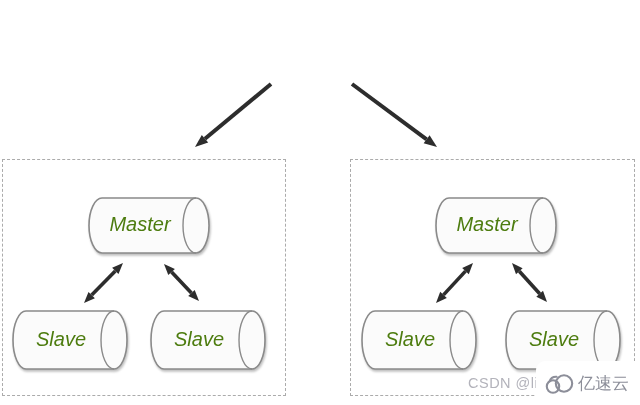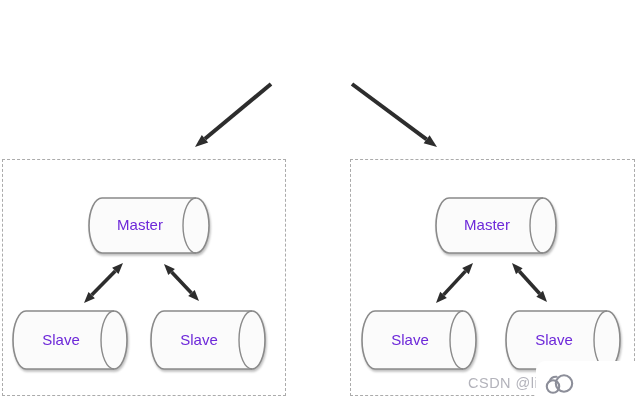--- a/index.html
+++ b/index.html
@@ -26,21 +26,21 @@
   }
 
   
   .cyl{position:absolute;z-index:2;}
   .cyl svg{display:block;filter:drop-shadow(1.5px 2px 1.2px rgba(110,110,110,0.45));}
   .cyl-shape{fill:#fbfbfb;stroke:#8a8a8a;stroke-width:1.6;}
   .cyl-inner{fill:none;stroke:#8a8a8a;stroke-width:1.4;}
   .cyl-label{
     position:absolute;left:0;top:0;right:18px;bottom:2px;
     display:flex;align-items:center;justify-content:center;
-    font-size:15px;color:#6d28d9;
+    font-size:20px;color:#4d7c0f;font-style:italic;
   }
 
   
   .arrows{position:absolute;left:0;top:0;z-index:3;pointer-events:none;}
   .arrow-line{stroke:#2d2d2d;fill:none;}
   .arrow-head{fill:#2d2d2d;stroke:none;}
 
   
   .wm-text{
     position:absolute;left:468px;top:375px;z-index:4;
@@ -151,15 +151,16 @@
   <div class="wm-text">CSDN @li</div>
 
   <div class="wm-box">
     <svg class="cloud-icon" width="32" height="26" viewBox="0 0 32 26">
       <g fill="none" stroke="#8c8e99" stroke-width="2.1" stroke-linecap="round">
         <circle cx="10" cy="16.5" r="6.2"></circle>
         <circle cx="21" cy="13.5" r="8.2"></circle>
         <path d="M 6.5 11.5 A 7 7 0 0 1 13.5 6.8"></path>
       </g>
     </svg>
+    <span class="wm-logo-text">亿速云</span>
   </div>
 
 </div>
 
 </body></html>

